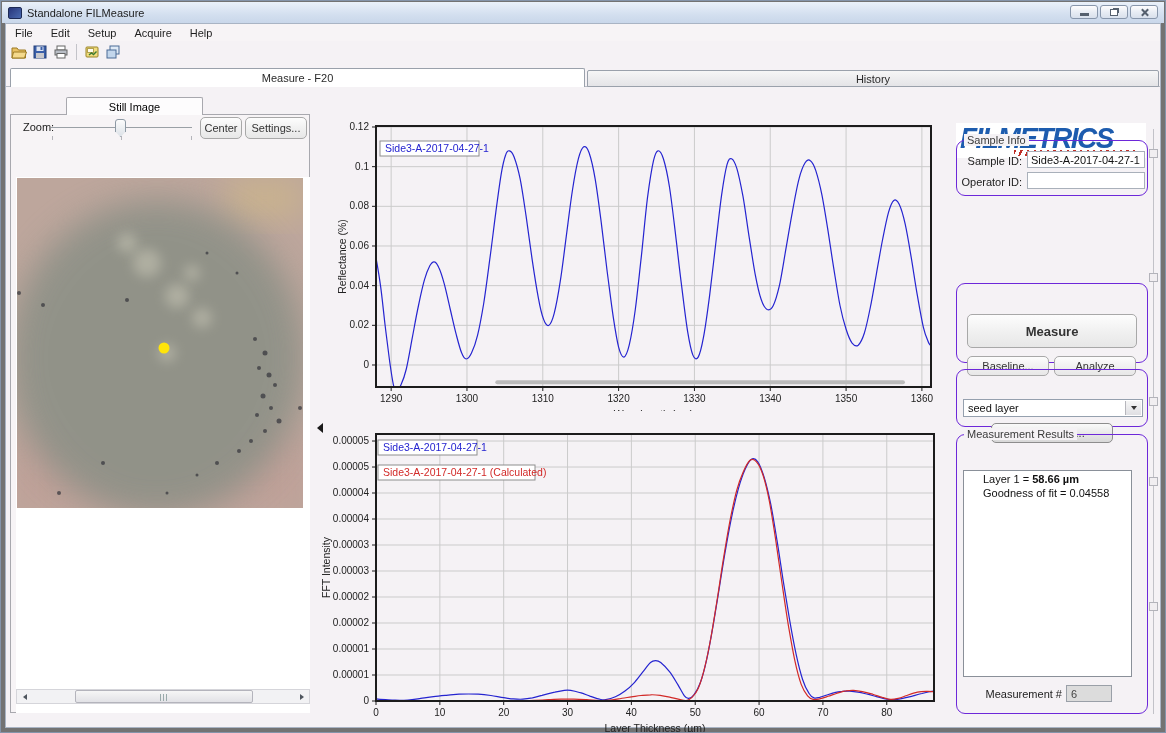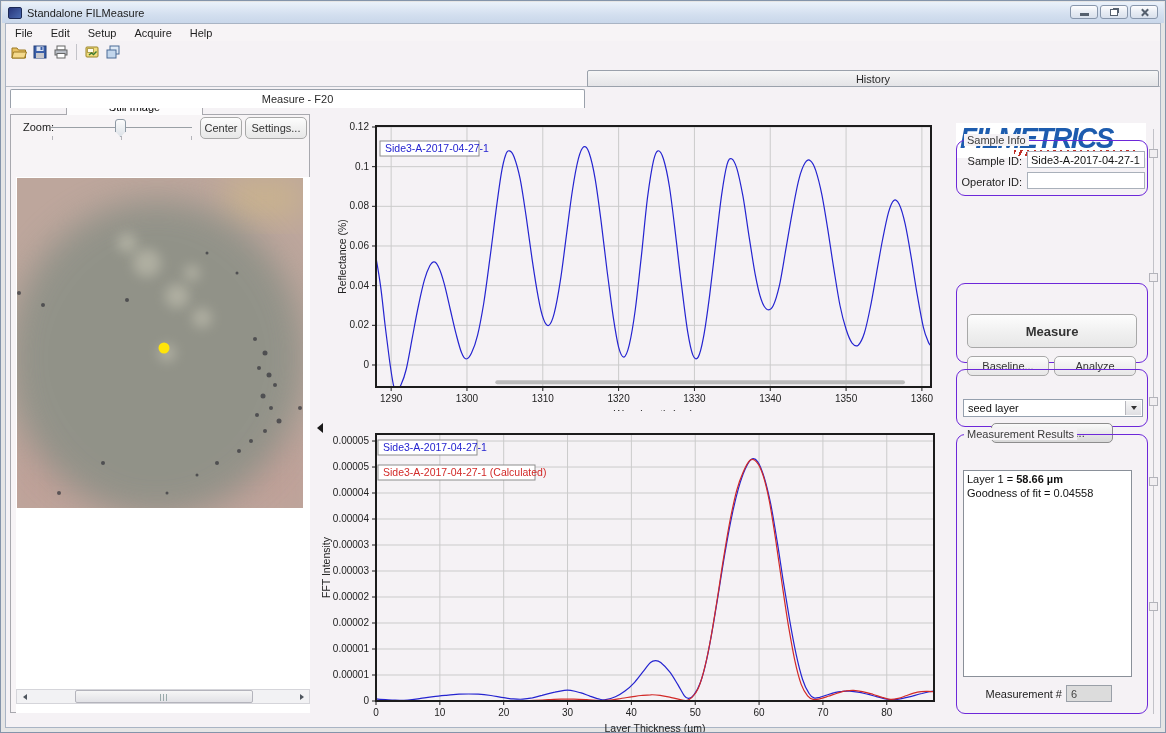--- a/index.html
+++ b/index.html
@@ -1,38 +1,38 @@
 <!DOCTYPE html>
 <html><head>
 <meta charset="utf-8">
 <style>
   html,body{margin:0;padding:0;background:#9aa7b8;}
   *{box-sizing:border-box;font-family:"Liberation Sans",sans-serif;}
-  #win{position:relative;width:1166px;height:733px;background:#e5e5e5;border:1px solid #8494aa;overflow:hidden;}
+  #win{position:relative;width:1166px;height:733px;background:#737373;border:1px solid #8494aa;overflow:hidden;}
   
   #titlebar{position:absolute;left:1px;top:1px;right:1px;height:21px;background:linear-gradient(#eaf1fa,#d3dfef 60%,#c9d7ea);display:flex;align-items:center;}
   #appicon{width:14px;height:12px;margin:0 5px 0 6px;background:linear-gradient(135deg,#27357a,#4a6ab0);border:1px solid #1d2a55;border-radius:2px;}
   #title-text{font-size:11px;color:#1c1c1c;}
   #winbtns{position:absolute;right:6px;top:3px;display:flex;gap:2px;}
   .winbtn{width:28px;height:14px;border:1px solid #8796ab;border-radius:3px;background:linear-gradient(#fdfdfe,#e8edf4 50%,#d8e0ec);display:flex;align-items:center;justify-content:center;}
   .g-min{width:9px;height:3px;background:#55606e;margin-top:5px;}
   .g-rest{width:8px;height:7px;border:1px solid #55606e;background:#fff;box-shadow:2px -2px 0 -1px #55606e;}
   .g-close{position:relative;width:9px;height:9px;}
   .g-close::before,.g-close::after{content:"";position:absolute;left:4px;top:0;width:2px;height:9px;background:#55606e;}
   .g-close::before{transform:rotate(45deg);} .g-close::after{transform:rotate(-45deg);}
   
   #client{position:absolute;left:4px;top:22px;right:4px;bottom:4px;background:#f5f2f5;border:1px solid #a9b4c4;}
   #menubar{position:absolute;left:0;top:0;right:0;height:17px;background:#f7f4f6;display:flex;align-items:center;}
   .menu-item{font-size:11px;color:#1e1e1e;padding:2px 9px;}
   #toolbar{position:absolute;left:0;top:17px;right:0;height:22px;display:flex;align-items:center;padding-left:4px;gap:3px;}
   .tbicon{width:18px;height:17px;display:flex;align-items:center;justify-content:center;}
   .tbsep{width:1px;height:16px;background:#c3c3c9;margin:0 3px;}
   
   .tab{position:absolute;font-size:11px;display:flex;align-items:center;justify-content:center;color:#2a2a2a;}
-  #tab-measure{left:4px;top:44px;width:575px;height:19px;background:#fff;border:1px solid #9aa1ab;border-bottom:none;border-radius:2px 2px 0 0;z-index:3;margin-top:21px;}
+  #tab-measure{left:4px;top:44px;width:575px;height:19px;background:#fff;border:1px solid #9aa1ab;border-bottom:none;border-radius:2px 2px 0 0;z-index:3;}
   #tab-history{left:581px;top:46px;width:572px;height:17px;background:linear-gradient(#f6f6f6,#e4e4e7);border:1px solid #9aa1ab;border-radius:2px 2px 0 0;z-index:2;}
   #tabline{position:absolute;left:0;right:0;top:62px;height:1px;background:#b8bcc4;z-index:1;}
   
   #still-tab{position:absolute;left:20px;top:73px;width:137px;height:18px;background:#fdfcfd;border:1px solid #a8a8ae;border-bottom:none;border-radius:2px 2px 0 0;display:flex;align-items:center;justify-content:center;font-size:11px;z-index:2;margin-left:40px;}
   #left-panel{position:absolute;left:4px;top:90px;width:300px;height:599px;border:1px solid #a8a8ae;background:#f7f4f6;}
   #zoom-label{position:absolute;left:12px;top:6px;font-size:11px;color:#222;text-align:center;}
   #zoom-track{position:absolute;left:40px;top:12px;width:141px;height:1px;background:#9aa0a6;}
   .ztick{position:absolute;top:21px;width:1px;height:4px;background:#b5b5bb;}
   #zoom-thumb{position:absolute;left:104px;top:4px;width:11px;height:18px;background:linear-gradient(#fcfcfc,#dde2e8);border:1px solid #8e9aa5;clip-path:polygon(0 0,100% 0,100% 68%,50% 100%,0 68%);border-radius:3px 3px 0 0;}
   .small-btn{position:absolute;border:1px solid #a8a8a8;border-radius:5px;background:linear-gradient(#fdfdfd,#f1f1f1 50%,#e7e7e7);font-size:11px;color:#333;display:flex;align-items:center;justify-content:center;}
@@ -64,21 +64,21 @@
   .flabel{position:absolute;font-size:11px;color:#222;text-align:right;}
   .field{position:absolute;background:#fff;border:1px solid #a9b0ba;font-size:11px;color:#111;padding:1px 3px;height:17px;}
   #big-value{position:absolute;left:0;right:0;top:20px;text-align:center;font-size:35px;color:#000;}
   #btn-measure{left:961px;top:290px;width:170px;height:34px;font-weight:bold;font-size:13px;text-align:right;}
   #btn-baseline{left:961px;top:332px;width:82px;height:20px;}
   #btn-analyze{left:1048px;top:332px;width:82px;height:20px;}
   #recipe-select{position:absolute;left:957px;top:375px;width:180px;height:18px;background:#fff;border:1px solid #95a0ae;font-size:11px;color:#111;display:flex;align-items:center;padding-left:4px;}
   #recipe-drop{position:absolute;right:1px;top:1px;width:16px;height:14px;background:linear-gradient(#f6f6f6,#dfdfe3);border-left:1px solid #b6b6bc;display:flex;align-items:center;justify-content:center;}
   #recipe-drop::after{content:"";width:0;height:0;border-left:3px solid transparent;border-right:3px solid transparent;border-top:4px solid #333;}
   #btn-edit-recipe{left:985px;top:399px;width:122px;height:20px;background:linear-gradient(#fafafa,#e9e9e9 50%,#d8d8d8);border:1px solid #8d8d8d;}
-  #results-list{position:absolute;left:957px;top:446px;width:169px;height:207px;background:#fff;border:1px solid #8a9099;font-size:11px;color:#111;padding:1px 3px;line-height:14px;}
+  #results-list{position:absolute;left:957px;top:446px;width:169px;height:207px;background:#fff;border:1px solid #8a9099;font-size:11px;color:#111;padding:1px 19px;line-height:14px;}
   #meas-num-label{position:absolute;left:950px;top:664px;width:106px;font-size:11px;color:#222;text-align:right;}
   #meas-num-field{position:absolute;left:1060px;top:661px;width:46px;height:17px;background:#dcdcdc;border:1px solid #9aa0a8;font-size:11px;color:#444;padding:1px 4px;}
 </style>
 </head>
 <body>
 
 <div id="win">
   <div id="titlebar">
     <div id="appicon"></div>
     <span id="title-text">Standalone FILMeasure</span>

